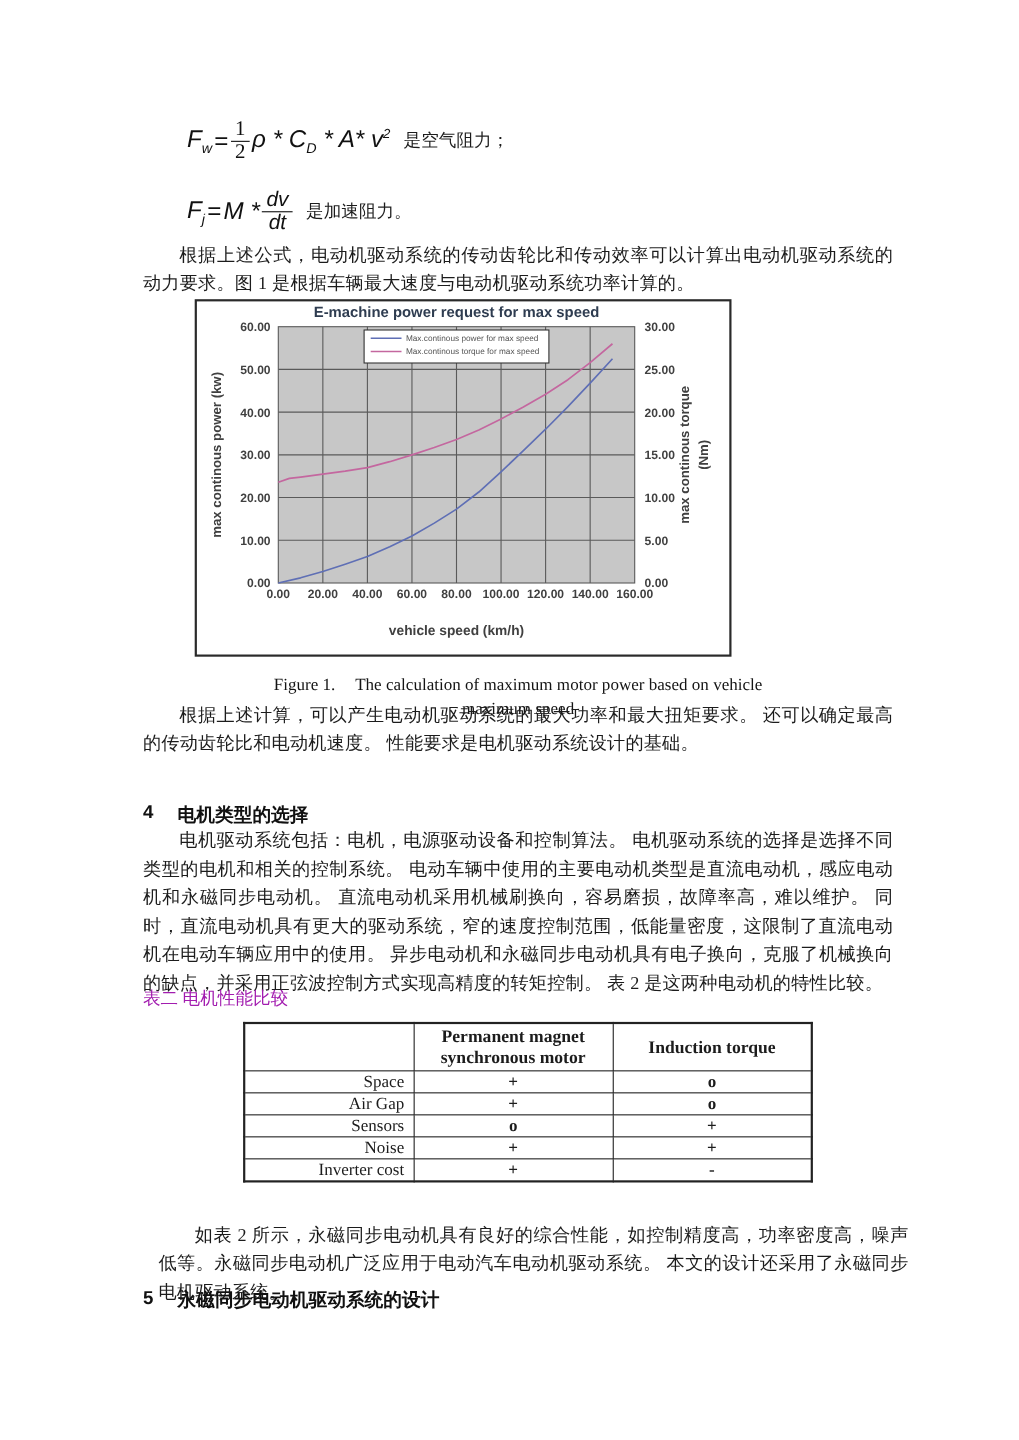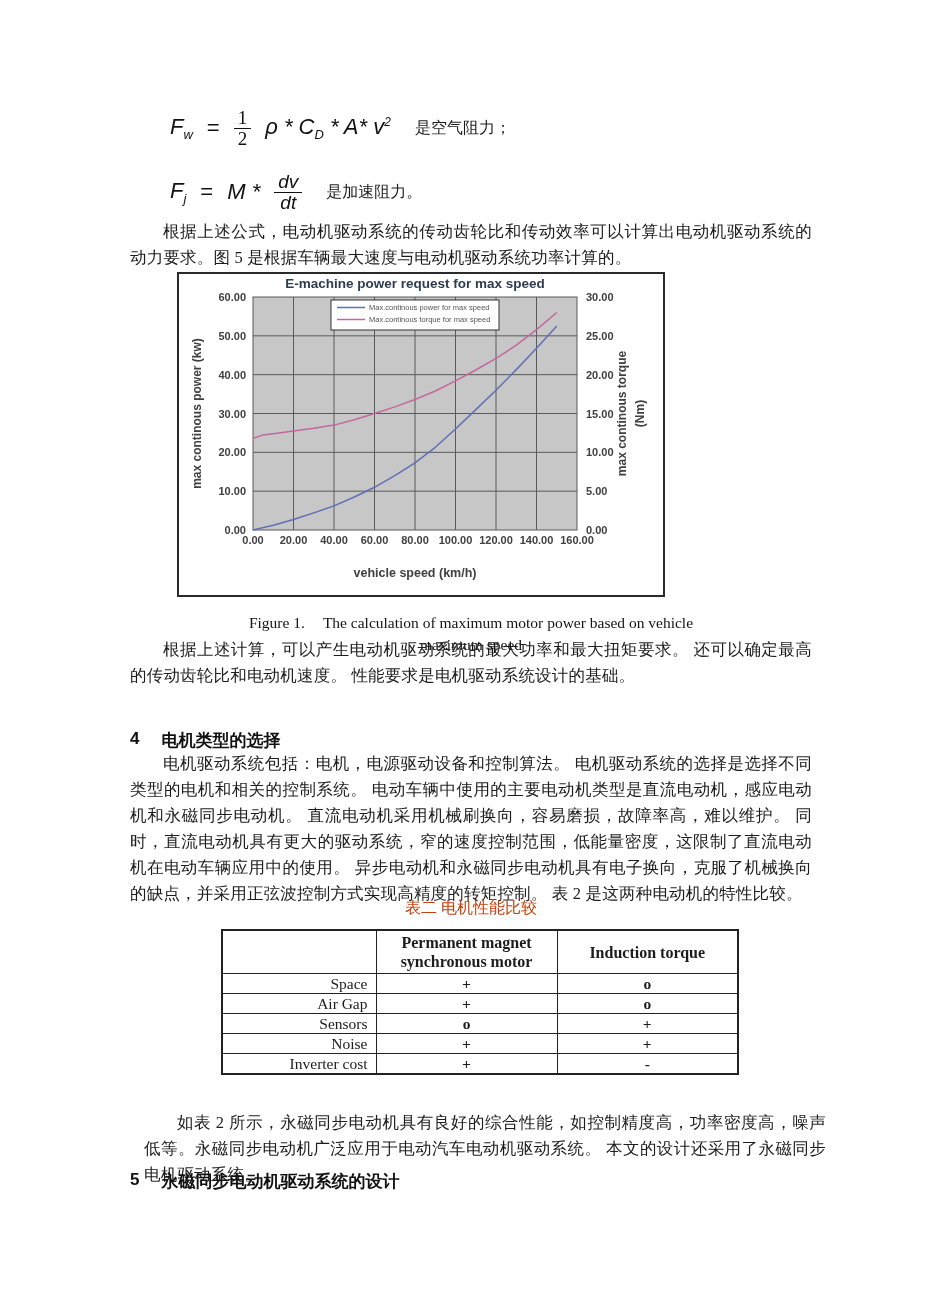--- a/index.html
+++ b/index.html
@@ -1,40 +1,40 @@
 <!DOCTYPE html>
 <html><head>
 <meta charset="utf-8">
 <style>
   html,body{margin:0;padding:0;background:#fff;}
   .page{position:relative;width:926px;height:1309px;background:#ffffff;
         font-family:"Liberation Serif",serif;color:#1c1c1c;overflow:hidden;}
   .abs{position:absolute;}
   
-  .formula{display:flex;align-items:center;gap:14px;
+  .formula{display:flex;align-items:center;gap:2px;
            font-family:"Liberation Sans",sans-serif;font-style:italic;font-size:22px;color:#111;}
   .formula sub{font-size:13px;font-style:italic;}
   .formula sup{font-size:12px;}
   .frac{display:inline-flex;flex-direction:column;align-items:center;line-height:1.02;font-size:19px;}
   .frac .num{border-bottom:1.6px solid #111;padding:0 4px 1px;}
   .frac.upright{font-style:normal;font-family:"Liberation Serif",serif;}
   .fnote{font-style:normal;font-family:"Liberation Serif",serif;font-size:16px;margin-left:10px;color:#1c1c1c;}
   
   .para{width:682px;font-size:16.5px;line-height:26px;text-align:justify;letter-spacing:.2px;}
   .indent{text-indent:2em;}
   .sec-heading{display:flex;gap:22px;font-weight:bold;font-size:17px;
                font-family:"Liberation Sans","Liberation Serif",sans-serif;color:#111;}
   
   .chart-box{left:177px;top:272px;width:488px;height:325px;border:2px solid #2a2a2a;
              box-sizing:border-box;background:#fff;}
   
   .fig-caption{width:682px;text-align:center;font-size:15.5px;line-height:22px;color:#141414;}
   .fig-caption .pre{margin-right:18px;}
   
-  .tbl-caption{width:682px;text-align:center;font-size:16px;color:#c2410c;}
+  .tbl-caption{width:682px;font-size:16px;color:#a21caf;}
   table.cmp{border-collapse:collapse;table-layout:fixed;width:516px;
             font-size:15.5px;background:#fff;padding-left:36px;}
   table.cmp th,table.cmp td{border:1px solid #222;padding:0 8px;height:19px;line-height:19px;}
   table.cmp{border:2px solid #222;}
   table.cmp thead th{font-weight:bold;text-align:center;height:42px;line-height:19px;font-size:16px;}
   table.cmp td.rowlabel{text-align:right;}
   table.cmp td.mark{text-align:center;font-weight:bold;}
   col.c1{width:154px;} col.c2{width:181px;} col.c3{width:181px;}
 </style>
 </head>
@@ -57,21 +57,21 @@
     <span><span>F</span><sub>j</sub></span>
     <span style="font-style:normal;">=</span>
     <span>M *</span>
     <span class="frac">
       <span class="num">dv</span>
       <span>dt</span>
     </span>
     <span class="fnote">是加速阻力。</span>
   </div>
 
-  <div class="abs para indent" style="left:130px;top:219px;">根据上述公式，电动机驱动系统的传动齿轮比和传动效率可以计算出电动机驱动系统的动力要求。图 5 是根据车辆最大速度与电动机驱动系统功率计算的。</div>
+  <div class="abs para indent" style="left:130px;top:219px;">根据上述公式，电动机驱动系统的传动齿轮比和传动效率可以计算出电动机驱动系统的动力要求。图 1 是根据车辆最大速度与电动机驱动系统功率计算的。</div>
 
   <div class="abs chart-box">
     <svg id="chart-svg" width="484" height="321" viewBox="0 0 484 321">
         <rect x="74" y="23" width="324" height="233" fill="#c7c7c7" stroke="#5a5a5a" stroke-width="1"></rect>
         <line x1="114.5" y1="23" x2="114.5" y2="256" stroke="#5a5a5a" stroke-width="1"></line>
         <line x1="155" y1="23" x2="155" y2="256" stroke="#5a5a5a" stroke-width="1"></line>
         <line x1="195.5" y1="23" x2="195.5" y2="256" stroke="#5a5a5a" stroke-width="1"></line>
         <line x1="236" y1="23" x2="236" y2="256" stroke="#5a5a5a" stroke-width="1"></line>
         <line x1="276.5" y1="23" x2="276.5" y2="256" stroke="#5a5a5a" stroke-width="1"></line>
         <line x1="317" y1="23" x2="317" y2="256" stroke="#5a5a5a" stroke-width="1"></line>

